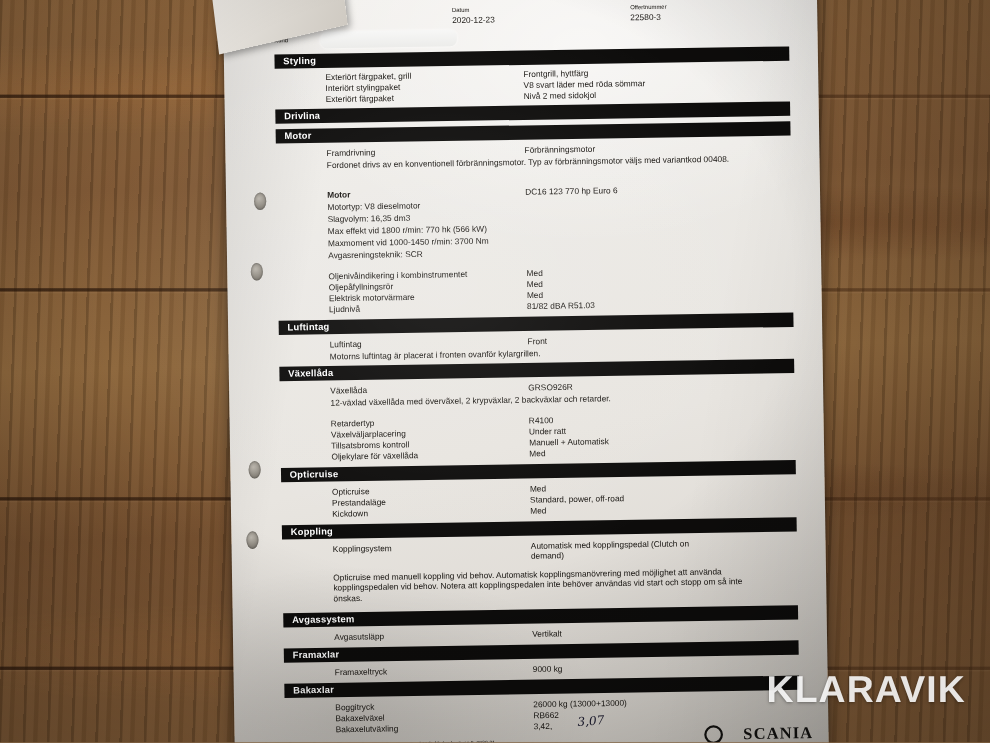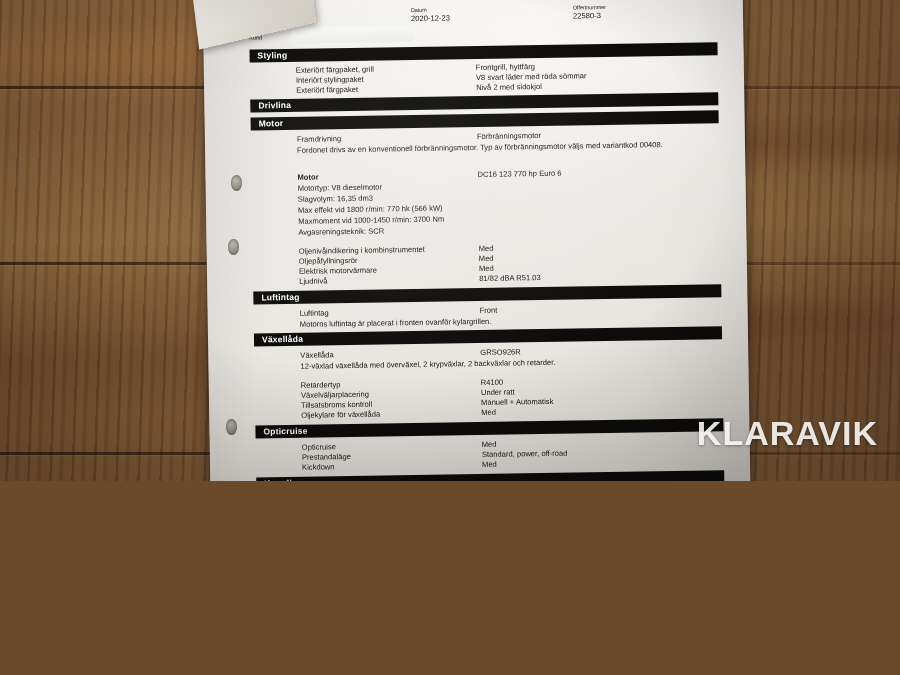--- a/index.html
+++ b/index.html
@@ -3,21 +3,21 @@
 <meta charset="utf-8">
 <style>
   html, body {
     margin: 0;
     padding: 0;
     background: #6b4a2c;
   }
   #shot {
     position: relative;
     width: 900px;
-    height: 481px;
+    height: 675px;
     overflow: hidden;
     font-family: "Liberation Sans", sans-serif;
     background: #7a5732;
   }
   
   .wood {
     position: absolute;
     inset: 0;
     background:
       repeating-linear-gradient(92deg,

